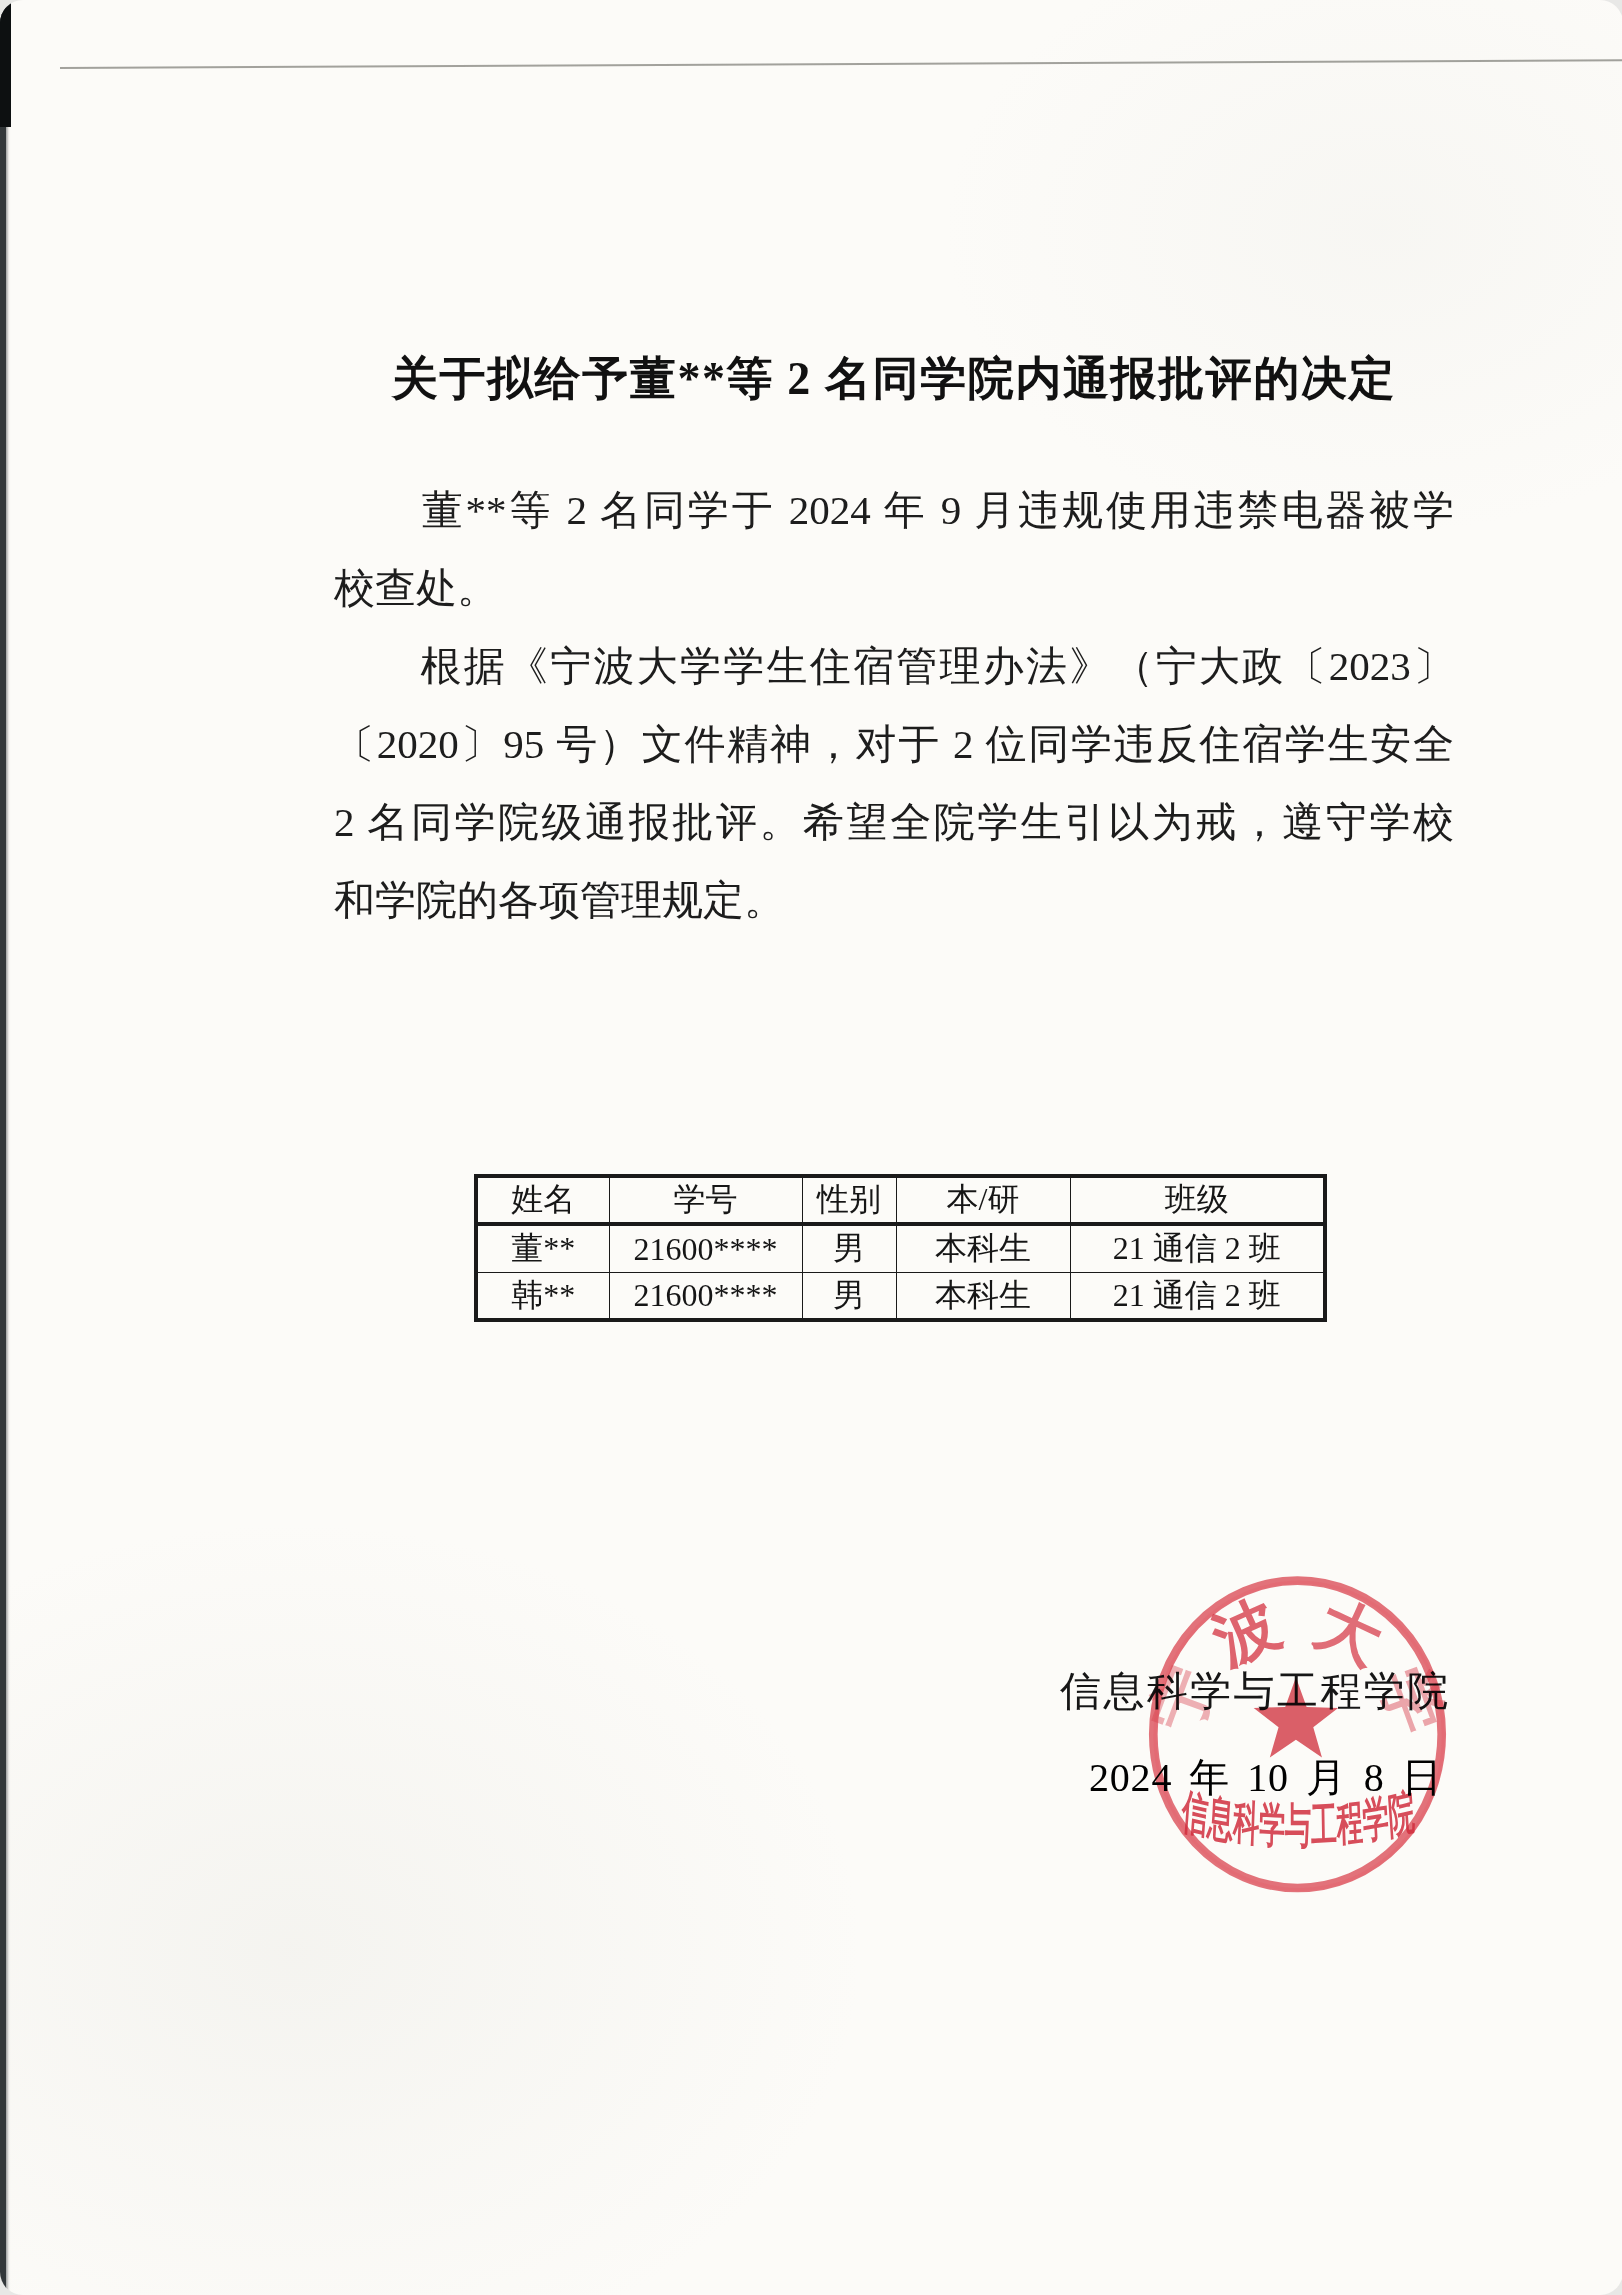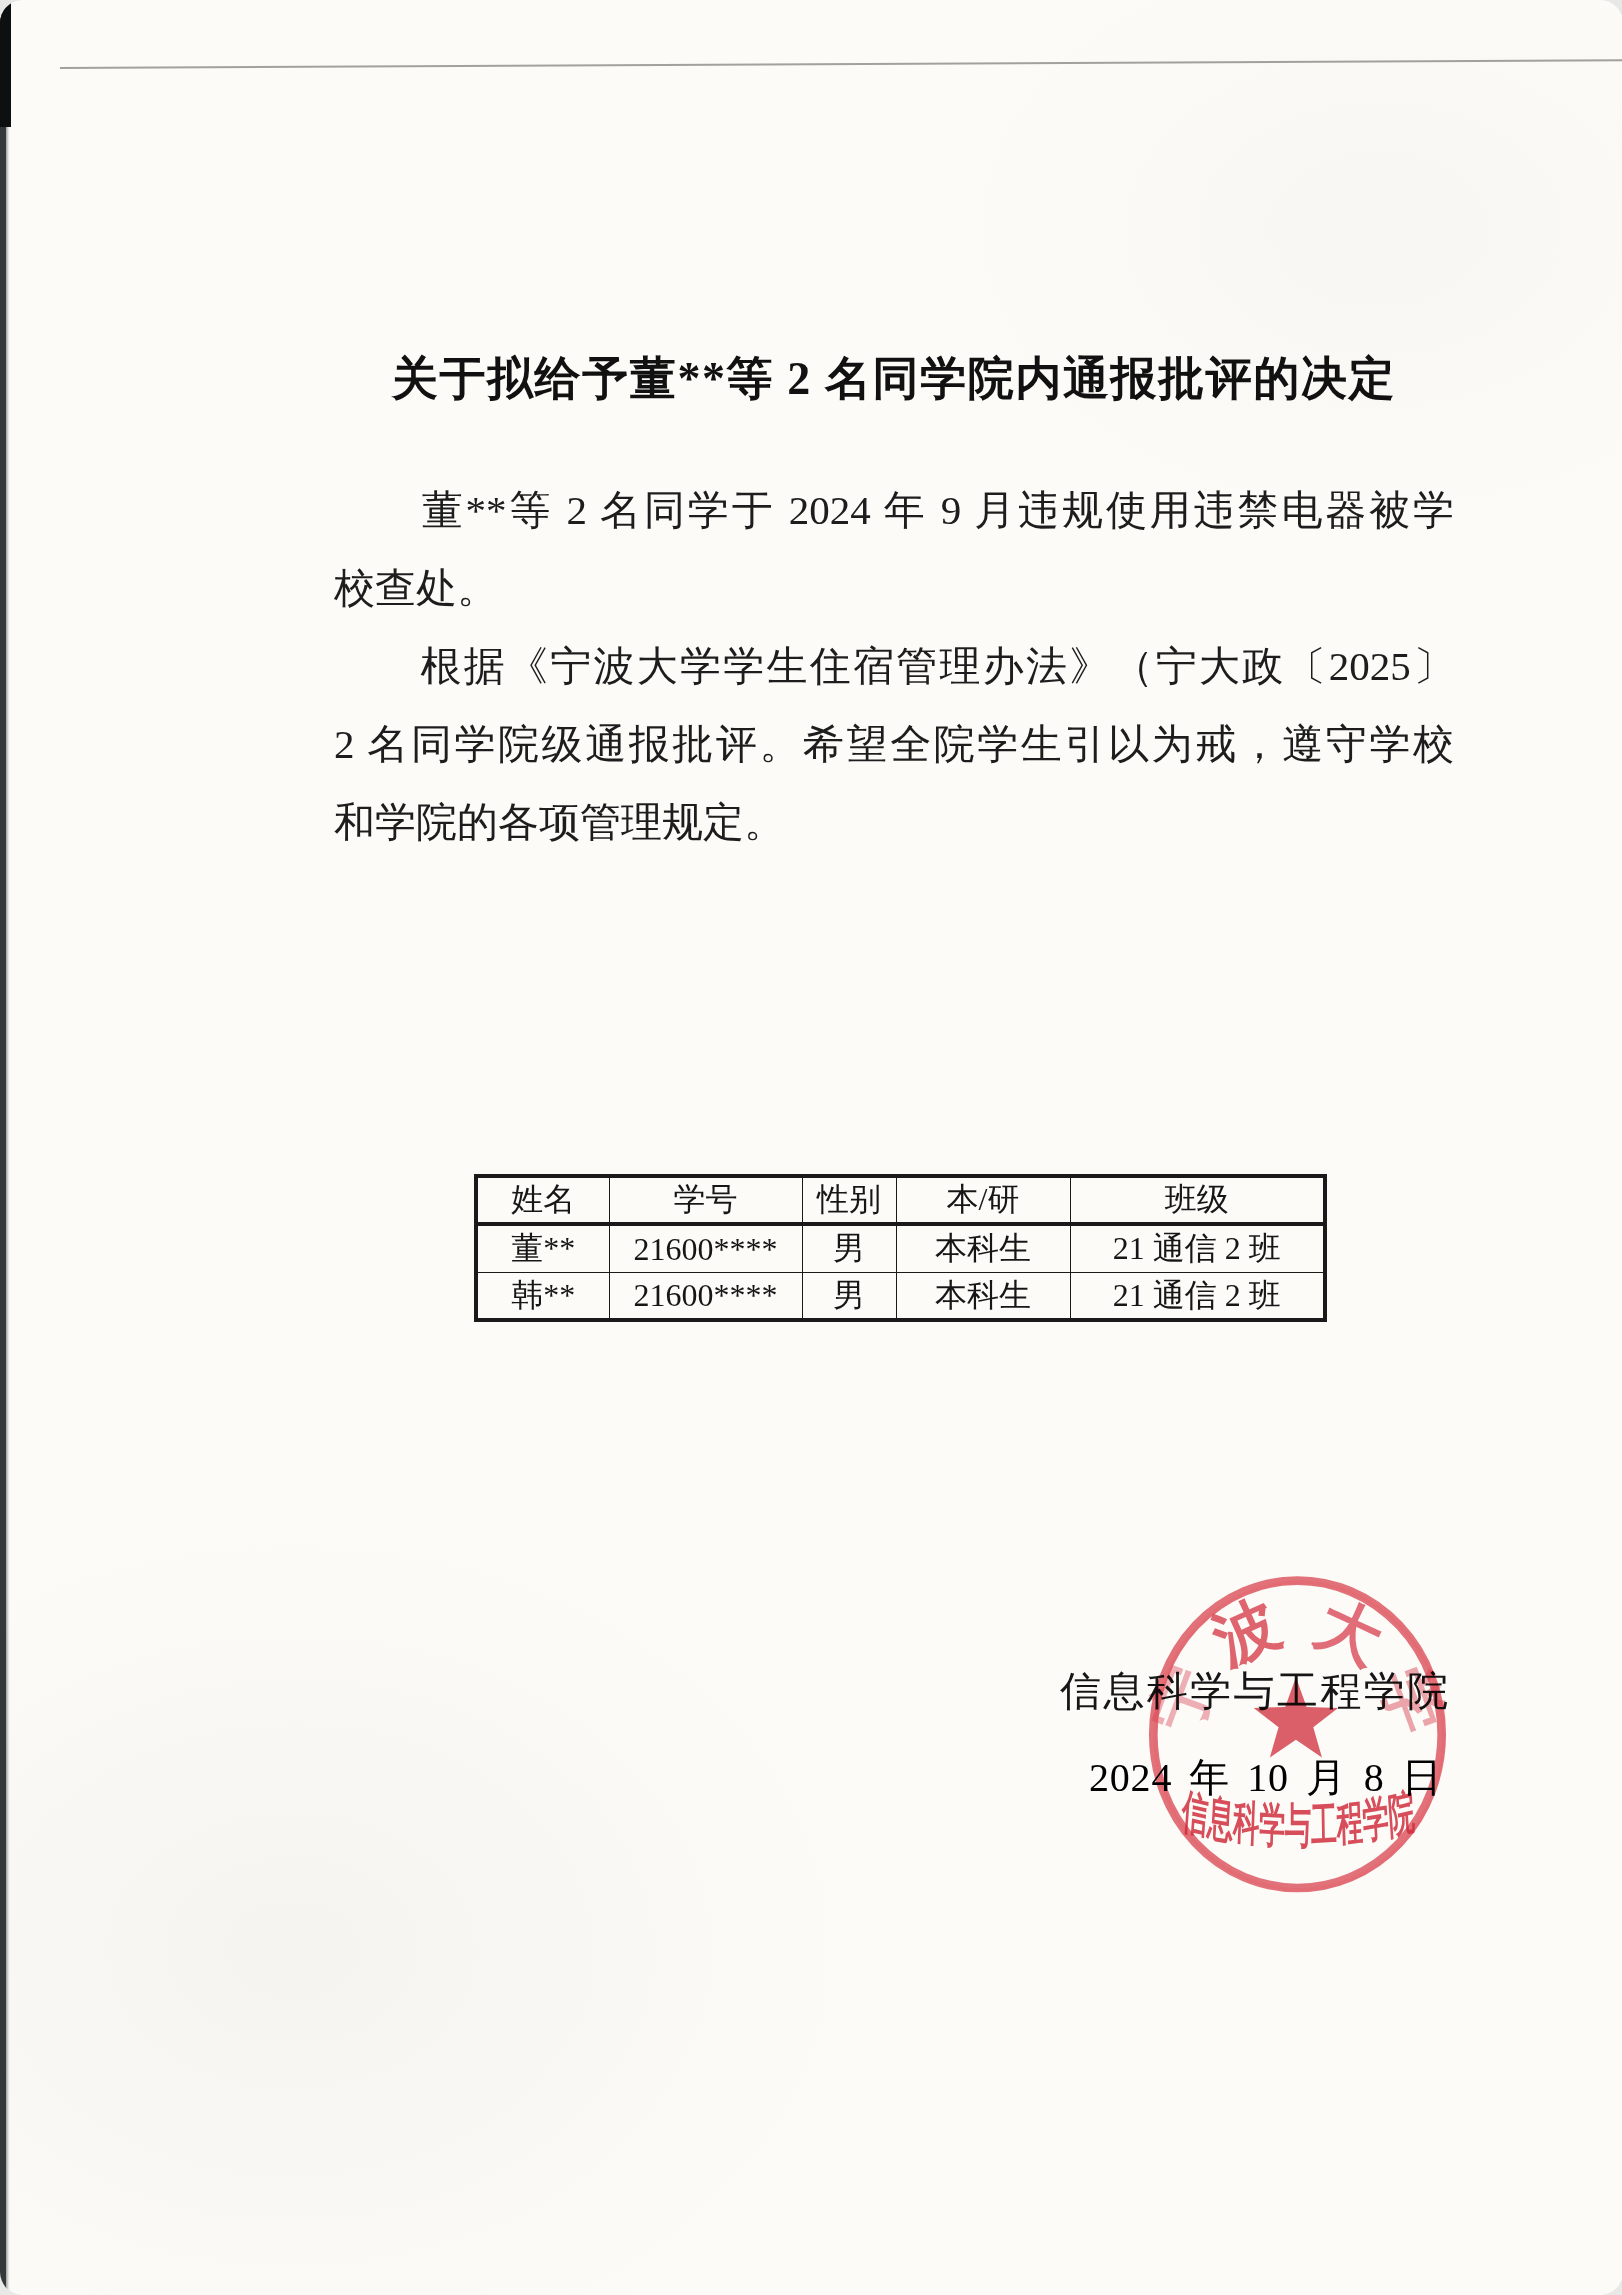--- a/index.html
+++ b/index.html
@@ -74,21 +74,22 @@
   <div class="paper-shade"></div>
   <div class="scan-strip"></div>
   <div class="scan-strip-cap"></div>
   <div class="scan-hairline"></div>
 
   <div class="doc-title">关于拟给予董**等 2 名同学院内通报批评的决定</div>
 
   <div class="body-block">
     <div class="line">　　董**等 2 名同学于 2024 年 9 月违规使用违禁电器被学</div>
     <div class="line end">校查处。</div>
-    <div class="line">　　根据《宁波大学学生住宿管理办法》（宁大政〔2025〕</div>
+    <div class="line">　　根据《宁波大学学生住宿管理办法》（宁大政〔2023〕</div>
+    <div class="line">〔2020〕95 号）文件精神，对于 2 位同学违反住宿学生安全</div>
     <div class="line">2 名同学院级通报批评。希望全院学生引以为戒，遵守学校</div>
     <div class="line end">和学院的各项管理规定。</div>
   </div>
 
   <table class="roster">
     <colgroup>
       <col style="width:133px">
         <col style="width:193px">
         <col style="width:94px">
         <col style="width:174px">

